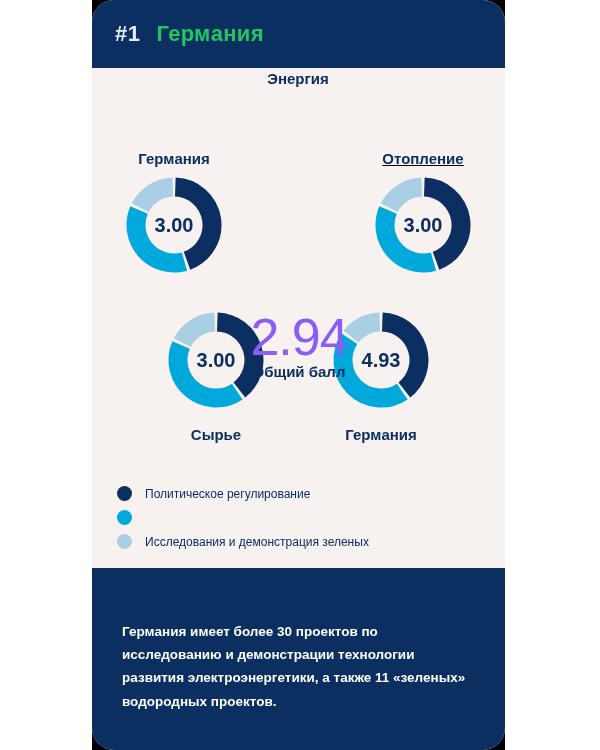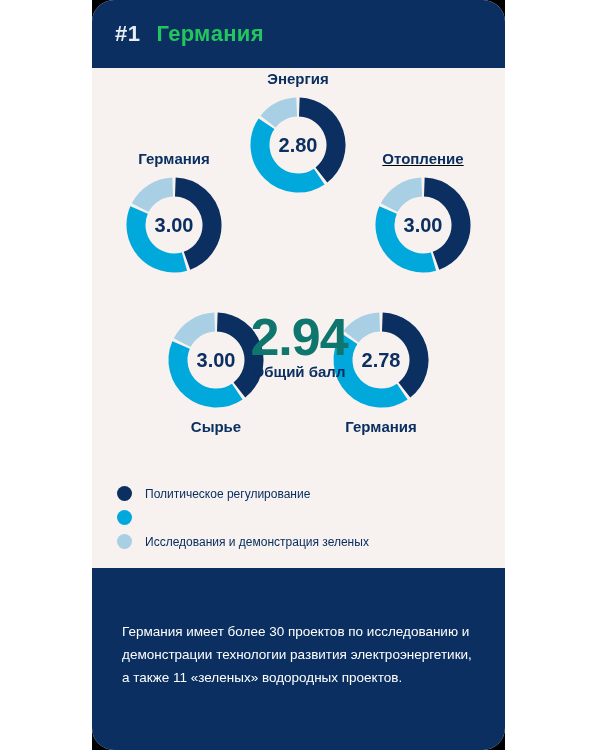--- a/index.html
+++ b/index.html
@@ -112,35 +112,35 @@
     font-weight: bold;
   }
 
   
   #g-energy   { left: 146px; top: 2px; }
   #g-transport{ left: 22px;  top: 82px; }
   #g-heating  { left: 271px; top: 82px; text-decoration: underline; }
   #g-raw      { left: 64px;  top: 240px; }
   #g-export   { left: 229px; top: 240px; }
 
-  .donut-group.below .donut-label { margin-top: 6px; }
+  .donut-group.below .donut-label { margin-top: 14px; }
   .donut-group.above .donut-label { margin-bottom: 6px; }
 
   
   .overall {
     position: absolute;
     left: 131px;
     top: 243px;
     width: 152px;
     text-align: center;
   }
   .overall-value {
-    color: #0f766e;
+    color: #8b5cf6;
     font-size: 52px;
-    font-weight: bold;
+    font-weight: normal;
     line-height: 1;
     letter-spacing: -1px;
   }
   .overall-label {
     color: #0a2f60;
     font-size: 15px;
     font-weight: bold;
   }
 
   
@@ -170,21 +170,21 @@
   
   .footer {
     background: #0a2f60;
     flex: 1 1 auto;
     padding: 52px 30px 30px 30px;
     box-sizing: border-box;
   }
   .footer-text {
     color: #ffffff;
     font-size: 13.5px;
-    font-weight: normal;
+    font-weight: bold;
     line-height: 1.72;
   }
 </style>
 </head>
 <body>
 
 <div class="backdrop"></div>
 
 <div class="card">
 
@@ -192,74 +192,66 @@
     <span class="rank">#1</span>
     <span class="country">Гермaния</span>
   </div>
 
   <div class="body">
 
     <div class="chart-area">
 
       <div class="donut-group above" id="g-energy">
         <div class="donut-label">Энергия</div>
+      </div>
+
+      <div class="donut-group above" id="g-transport">
+        <div class="donut-label">Гермaния</div>
+        <div class="donut-wrap">
+          <svg viewBox="0 0 104 104">
+              <path d="M 53.32618087469504 14.023148573274362 A 38 38 0 0 1 64.99676544637542 87.70831958986452" fill="none" stroke="#0a2f60" stroke-width="19"></path>
+              <path d="M 62.47421952104597 88.52794444565612 A 38 38 0 0 1 17.072857108301086 37.03020743554387" fill="none" stroke="#00a8dc" stroke-width="19"></path>
+              <path d="M 18.202177814930693 34.63027877176964 A 38 38 0 0 1 50.67381912530494 14.023148573274362" fill="none" stroke="#a8cfe3" stroke-width="19"></path>
+            </svg>
+          <div class="donut-value">3.00</div>
+        </div>
+      </div>
+
+      <div class="donut-group above" id="g-heating">
+        <div class="donut-label">Отопление</div>
+        <div class="donut-wrap">
+          <svg viewBox="0 0 104 104">
+              <path d="M 53.32618087469504 14.023148573274362 A 38 38 0 0 1 64.99676544637542 87.70831958986452" fill="none" stroke="#0a2f60" stroke-width="19"></path>
+              <path d="M 62.47421952104597 88.52794444565612 A 38 38 0 0 1 17.072857108301086 37.03020743554387" fill="none" stroke="#00a8dc" stroke-width="19"></path>
+              <path d="M 18.202177814930693 34.63027877176964 A 38 38 0 0 1 50.67381912530494 14.023148573274362" fill="none" stroke="#a8cfe3" stroke-width="19"></path>
+            </svg>
+          <div class="donut-value">3.00</div>
+        </div>
+      </div>
+
+      <div class="donut-group below" id="g-raw">
+        <div class="donut-wrap">
+          <svg viewBox="0 0 104 104">
+              <path d="M 53.32618087469504 14.023148573274362 A 38 38 0 0 1 75.39513606237502 81.94440863705543" fill="none" stroke="#0a2f60" stroke-width="19"></path>
+              <path d="M 73.24933033188837 83.50342775709159 A 38 38 0 0 1 17.072857108301086 37.03020743554387" fill="none" stroke="#00a8dc" stroke-width="19"></path>
+              <path d="M 18.202177814930693 34.63027877176964 A 38 38 0 0 1 50.67381912530494 14.023148573274362" fill="none" stroke="#a8cfe3" stroke-width="19"></path>
+            </svg>
+          <div class="donut-value">3.00</div>
+        </div>
+        <div class="donut-label">Сырье</div>
+      </div>
+
+      <div class="donut-group below" id="g-export">
         <div class="donut-wrap">
           <svg viewBox="0 0 104 104">
               <path d="M 53.32618087469504 14.023148573274362 A 38 38 0 0 1 75.39513606237502 81.94440863705543" fill="none" stroke="#0a2f60" stroke-width="19"></path>
               <path d="M 73.24933033188837 83.50342775709159 A 38 38 0 0 1 20.49657224290841 30.750669668111627" fill="none" stroke="#00a8dc" stroke-width="19"></path>
               <path d="M 22.055591362944554 28.604863937625 A 38 38 0 0 1 50.67381912530494 14.023148573274362" fill="none" stroke="#a8cfe3" stroke-width="19"></path>
             </svg>
-          <div class="donut-value">2.80</div>
-        </div>
-      </div>
-
-      <div class="donut-group above" id="g-transport">
-        <div class="donut-label">Гермaния</div>
-        <div class="donut-wrap">
-          <svg viewBox="0 0 104 104">
-              <path d="M 53.32618087469504 14.023148573274362 A 38 38 0 0 1 64.99676544637542 87.70831958986452" fill="none" stroke="#0a2f60" stroke-width="19"></path>
-              <path d="M 62.47421952104597 88.52794444565612 A 38 38 0 0 1 17.072857108301086 37.03020743554387" fill="none" stroke="#00a8dc" stroke-width="19"></path>
-              <path d="M 18.202177814930693 34.63027877176964 A 38 38 0 0 1 50.67381912530494 14.023148573274362" fill="none" stroke="#a8cfe3" stroke-width="19"></path>
-            </svg>
-          <div class="donut-value">3.00</div>
-        </div>
-      </div>
-
-      <div class="donut-group above" id="g-heating">
-        <div class="donut-label">Отопление</div>
-        <div class="donut-wrap">
-          <svg viewBox="0 0 104 104">
-              <path d="M 53.32618087469504 14.023148573274362 A 38 38 0 0 1 64.99676544637542 87.70831958986452" fill="none" stroke="#0a2f60" stroke-width="19"></path>
-              <path d="M 62.47421952104597 88.52794444565612 A 38 38 0 0 1 17.072857108301086 37.03020743554387" fill="none" stroke="#00a8dc" stroke-width="19"></path>
-              <path d="M 18.202177814930693 34.63027877176964 A 38 38 0 0 1 50.67381912530494 14.023148573274362" fill="none" stroke="#a8cfe3" stroke-width="19"></path>
-            </svg>
-          <div class="donut-value">3.00</div>
-        </div>
-      </div>
-
-      <div class="donut-group below" id="g-raw">
-        <div class="donut-wrap">
-          <svg viewBox="0 0 104 104">
-              <path d="M 53.32618087469504 14.023148573274362 A 38 38 0 0 1 75.39513606237502 81.94440863705543" fill="none" stroke="#0a2f60" stroke-width="19"></path>
-              <path d="M 73.24933033188837 83.50342775709159 A 38 38 0 0 1 17.072857108301086 37.03020743554387" fill="none" stroke="#00a8dc" stroke-width="19"></path>
-              <path d="M 18.202177814930693 34.63027877176964 A 38 38 0 0 1 50.67381912530494 14.023148573274362" fill="none" stroke="#a8cfe3" stroke-width="19"></path>
-            </svg>
-          <div class="donut-value">3.00</div>
-        </div>
-        <div class="donut-label">Сырье</div>
-      </div>
-
-      <div class="donut-group below" id="g-export">
-        <div class="donut-wrap">
-          <svg viewBox="0 0 104 104">
-              <path d="M 53.32618087469504 14.023148573274362 A 38 38 0 0 1 75.39513606237502 81.94440863705543" fill="none" stroke="#0a2f60" stroke-width="19"></path>
-              <path d="M 73.24933033188837 83.50342775709159 A 38 38 0 0 1 20.49657224290841 30.750669668111627" fill="none" stroke="#00a8dc" stroke-width="19"></path>
-              <path d="M 22.055591362944554 28.604863937625 A 38 38 0 0 1 50.67381912530494 14.023148573274362" fill="none" stroke="#a8cfe3" stroke-width="19"></path>
-            </svg>
-          <div class="donut-value">2.78</div>
+          <div class="donut-value">4.93</div>
         </div>
         <div class="donut-label">Гермaния</div>
       </div>
 
       <div class="overall">
         <div class="overall-value">2.94</div>
         <div class="overall-label">Общий балл</div>
       </div>
 
     </div>

